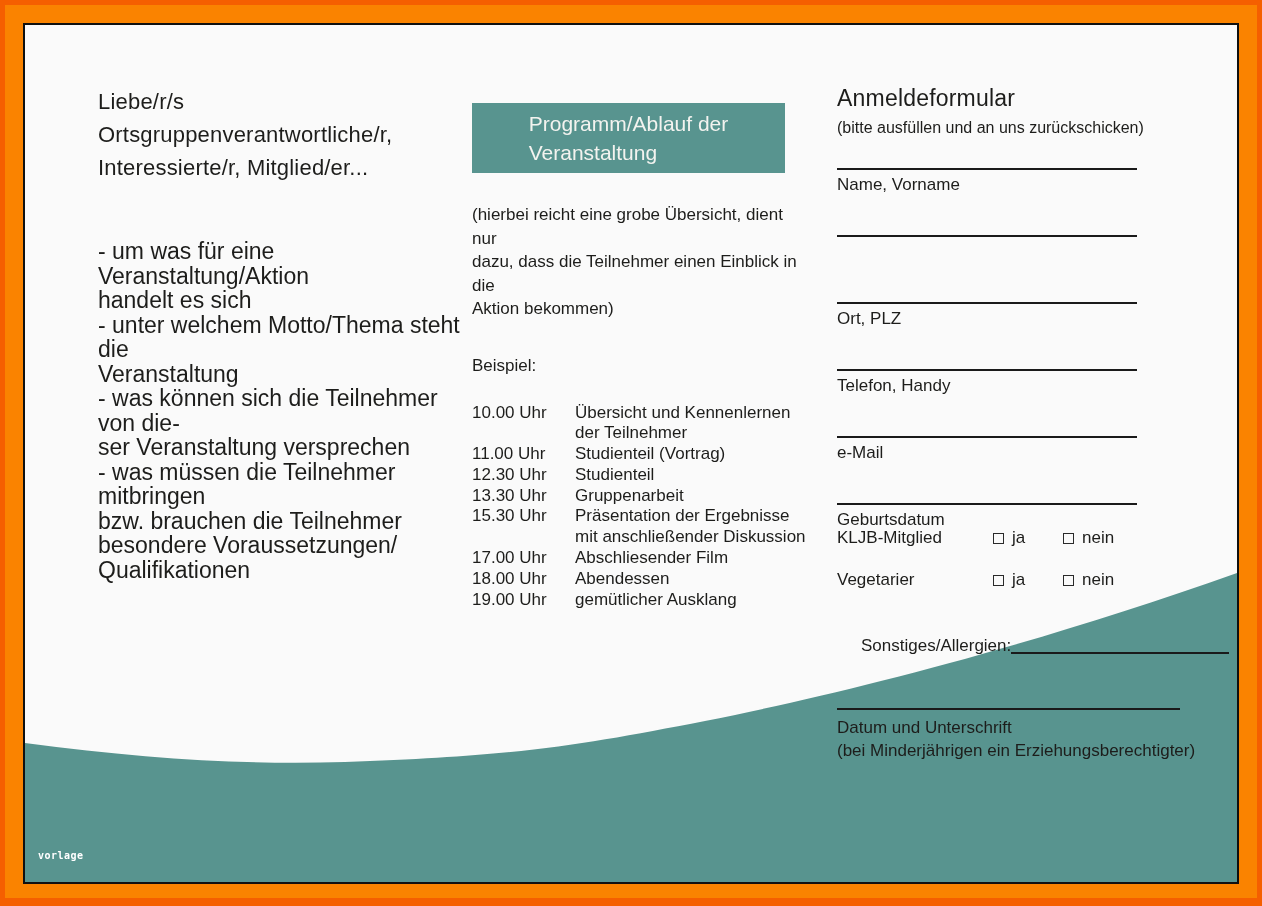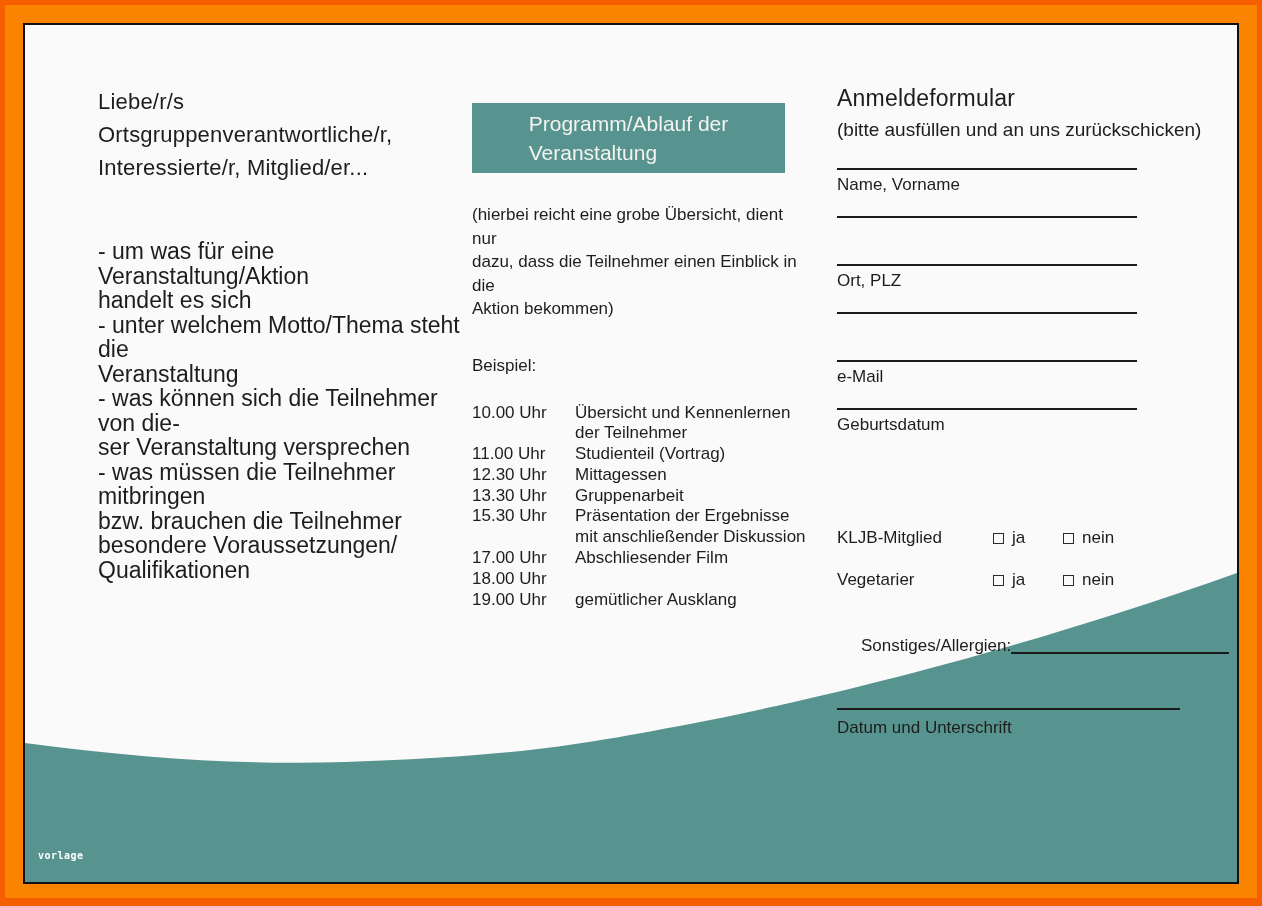--- a/index.html
+++ b/index.html
@@ -43,23 +43,23 @@
   }
   .program-note{margin-top:30px;font-size:17px;line-height:23.5px;}
   .example-label{margin-top:35px;font-size:17px;}
   .schedule{margin-top:27px;font-size:17px;line-height:20.8px;}
   .schedule-row{display:flex;align-items:flex-start;}
   .schedule-time{flex:0 0 103px;}
   .schedule-activity{flex:1;}
   
   .right-col{position:absolute;left:812px;top:60px;width:380px;z-index:1;}
   .form-title{font-size:23px;letter-spacing:.2px;}
-  .form-subtitle{margin-top:7px;font-size:19px;}
+  .form-subtitle{margin-top:7px;font-size:16px;}
   .fields{position:absolute;left:0;top:83px;width:300px;}
-  .field{height:48px;}
+  .field{height:67px;}
   .field-line{width:300px;border-bottom:2px solid #1a1a1a;}
   .field-label{margin-top:5px;font-size:17px;}
   .checks{position:absolute;left:0;top:443px;width:380px;}
   .check-row{display:flex;align-items:flex-start;height:42px;font-size:17px;}
   .check-label{flex:0 0 156px;}
   .check-opt{flex:0 0 70px;display:flex;align-items:center;}
   .check-opt:last-child{flex:1;}
   .cb{
     display:inline-block;width:11px;height:11px;border:1px solid #2a2a2a;
     margin-right:8px;background:transparent;flex:0 0 11px;
@@ -121,41 +121,42 @@
 der Teilnehmer</span>
           </div>
 
           <div class="schedule-row">
             <span class="schedule-time">11.00 Uhr</span>
             <span class="schedule-activity pre">Studienteil (Vortrag)</span>
           </div>
 
           <div class="schedule-row">
             <span class="schedule-time">12.30 Uhr</span>
-            <span class="schedule-activity pre">Mittagessen</span>
+            <span class="schedule-activity pre">Studienteil</span>
           </div>
 
           <div class="schedule-row">
             <span class="schedule-time">13.30 Uhr</span>
             <span class="schedule-activity pre">Gruppenarbeit</span>
           </div>
 
           <div class="schedule-row">
             <span class="schedule-time">15.30 Uhr</span>
             <span class="schedule-activity pre">Präsentation der Ergebnisse
 mit anschließender Diskussion</span>
           </div>
 
           <div class="schedule-row">
             <span class="schedule-time">17.00 Uhr</span>
             <span class="schedule-activity pre">Abschliesender Film</span>
           </div>
 
           <div class="schedule-row">
             <span class="schedule-time">18.00 Uhr</span>
+            <span class="schedule-activity pre">Abendessen</span>
           </div>
 
           <div class="schedule-row">
             <span class="schedule-time">19.00 Uhr</span>
             <span class="schedule-activity pre">gemütlicher Ausklang</span>
           </div>
         </div>
     </div>
 
     <div class="right-col">
@@ -173,20 +174,21 @@
             <div class="field-line"></div>
           </div>
 
           <div class="field">
             <div class="field-line"></div>
             <div class="field-label">Ort, PLZ</div>
           </div>
 
           <div class="field">
             <div class="field-line"></div>
+            <div class="field-label">Telefon, Handy</div>
           </div>
 
           <div class="field">
             <div class="field-line"></div>
             <div class="field-label">e-Mail</div>
           </div>
 
           <div class="field">
             <div class="field-line"></div>
             <div class="field-label">Geburtsdatum</div>
@@ -221,19 +223,20 @@
         </div>
 
       <div class="allergies">
         <span class="allergies-label">Sonstiges/Allergien:</span>
         <span class="fill-line"></span>
       </div>
 
       <div class="signature">
         <div class="signature-line"></div>
         <div class="signature-label">Datum und Unterschrift</div>
+        <div class="signature-note">(bei Minderjährigen ein Erziehungsberechtigter)</div>
       </div>
     </div>
 
     <div class="watermark">vorlage</div>
 
   </div>
 </div>
 
 </body></html>

